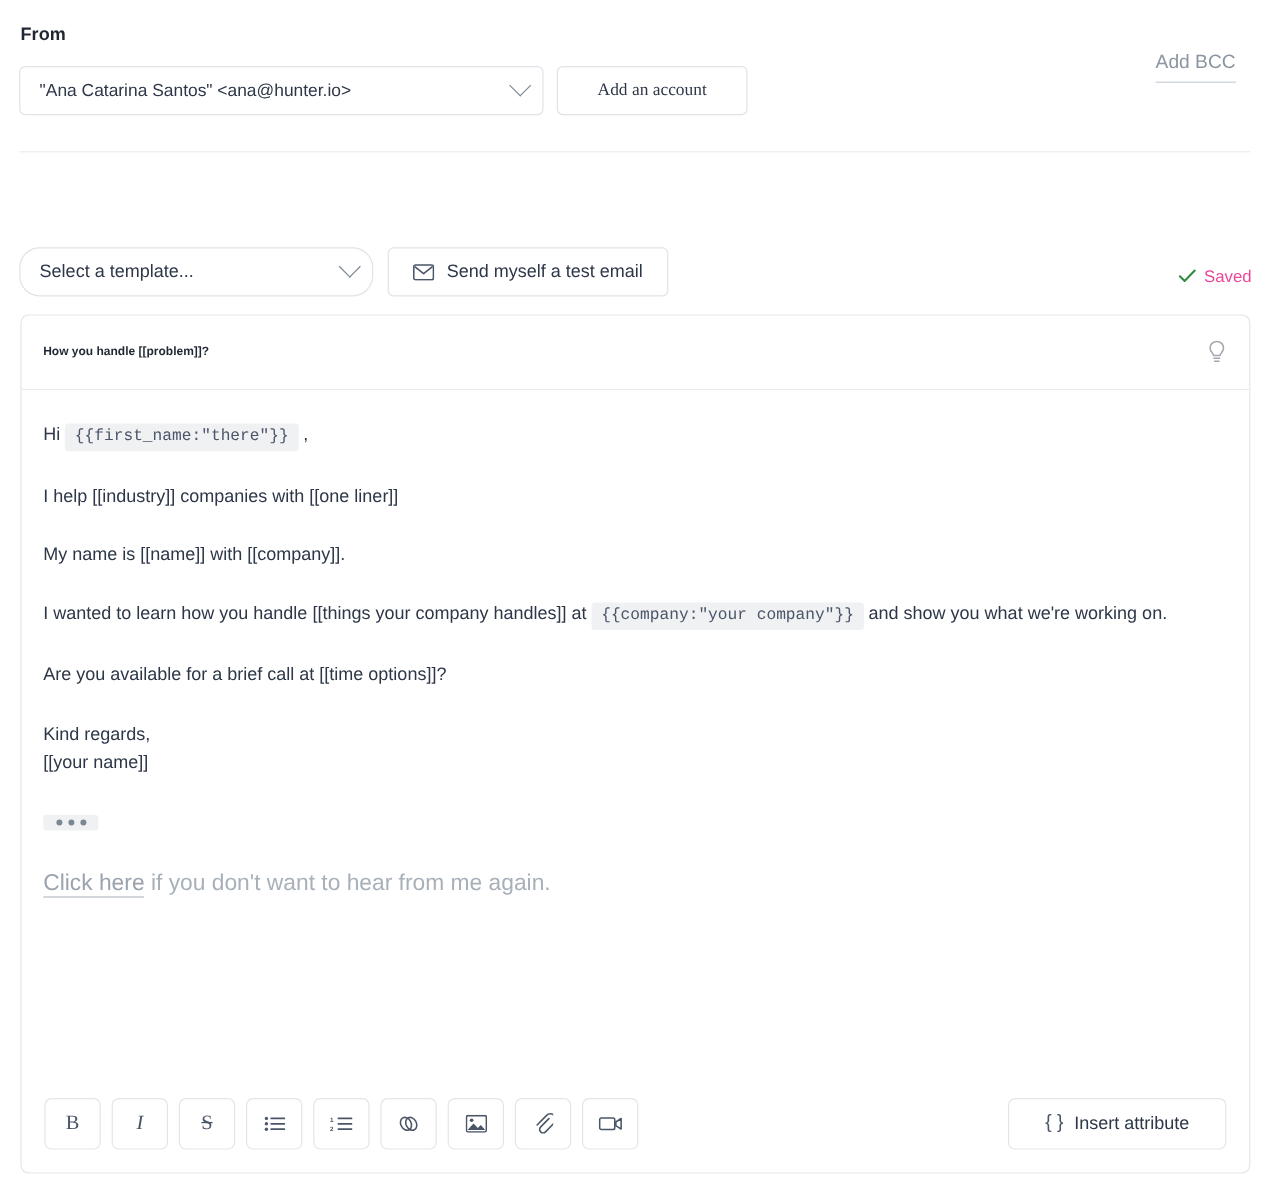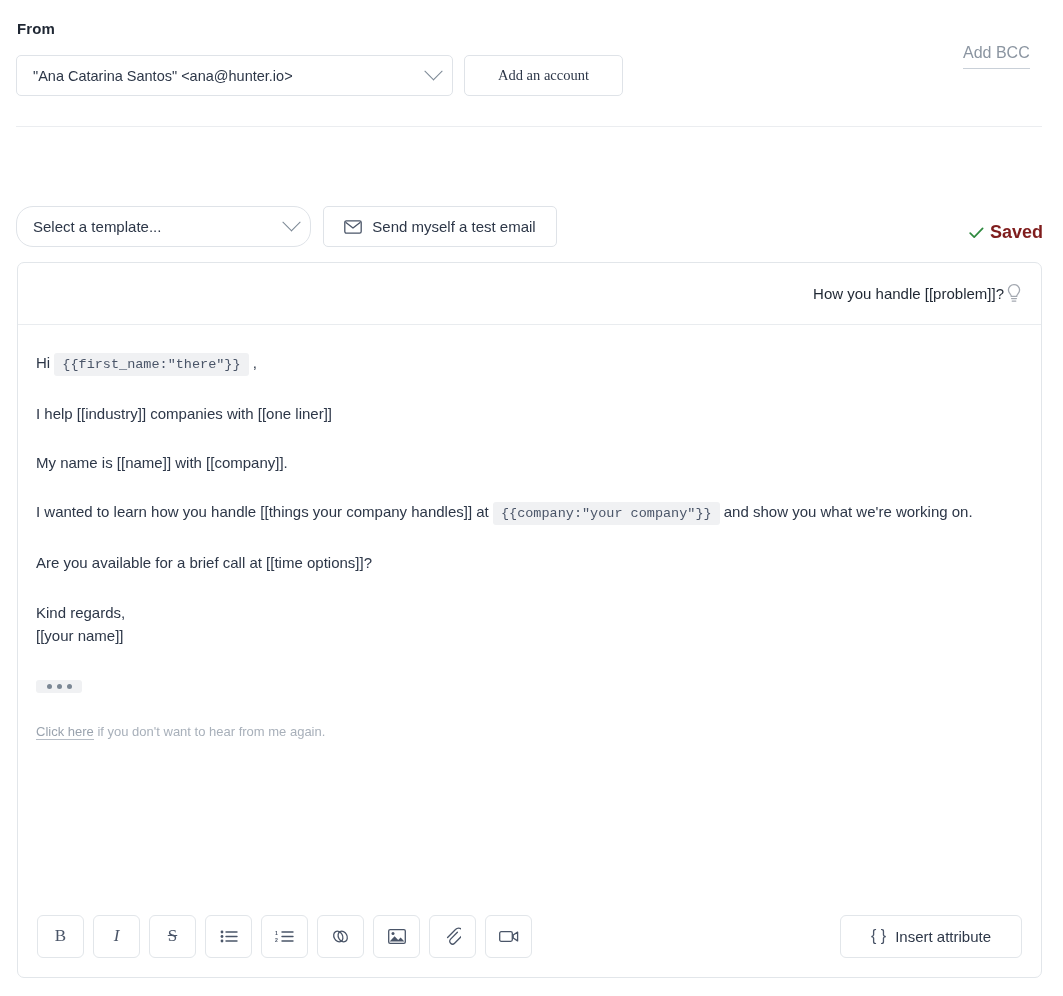--- a/index.html
+++ b/index.html
@@ -70,39 +70,39 @@
   .test-email {
     position: absolute; left: 323px; top: 206px;
     width: 234px; height: 41px;
     border: 1px solid #dfe3e8; border-radius: 5px; background: #fff;
     display: flex; align-items: center; justify-content: center; gap: 10px;
     font-size: 15px; color: #2d3748; cursor: pointer;
   }
   .saved {
     position: absolute; right: 20px; top: 222px;
     display: flex; align-items: center; gap: 6px;
-    font-size: 18px; font-weight: bold; color: #7f1d1d;
+    font-size: 14px; font-weight: normal; color: #ec4899;
   }
   .saved svg { display: block; }
 
   
   .card {
     position: absolute; left: 17px; top: 262px;
     width: 1025px; height: 716px;
     border: 1px solid #e2e6ea; border-radius: 7px;
     background: #fff;
   }
   .card-subject {
     height: 62px;
     border-bottom: 1px solid #e9ecef;
     display: flex; align-items: center;
     padding: 0 17px 0 18px;
   }
   .card-subject .subj-text {
-    flex: 1; font-size: 15px; font-weight: normal; color: #1f2733; text-align: right;
+    flex: 1; font-size: 10px; font-weight: bold; color: #1f2733;
   }
   .bulb { width: 20px; height: 22px; opacity: .62; cursor: pointer; }
 
   .card-body {
     padding: 26px 18px 0 18px;
     font-size: 15px; line-height: 1.55; color: #2d3748;
   }
   .card-body p { margin: 0 0 26px 0; }
   .tok {
     font-family: "Liberation Mono", monospace;
@@ -113,21 +113,21 @@
   }
   .dots {
     display: inline-block; background: #f0f1f3;
     border-radius: 3px; padding: 4px 8px;
     line-height: 0;
   }
   .dots i {
     display: inline-block; width: 5px; height: 5px; border-radius: 50%;
     background: #7b8794; margin: 0 2.5px; vertical-align: middle;
   }
-  .unsub { font-size: 13px; color: #a8b0ba; margin: 0; padding-bottom: 4px; }
+  .unsub { font-size: 19px; color: #a8b0ba; margin: 0; padding-bottom: 4px; }
   .unsub .lnk { color: #9aa3ae; border-bottom: 1px solid #b6bdc6; cursor: pointer; }
 
   
   .toolbar {
     position: absolute; left: 0; right: 0; bottom: 0;
     height: 82px;
     display: flex; align-items: center;
     padding: 0 19px;
   }
   .tb-group { display: flex; gap: 9px; }

